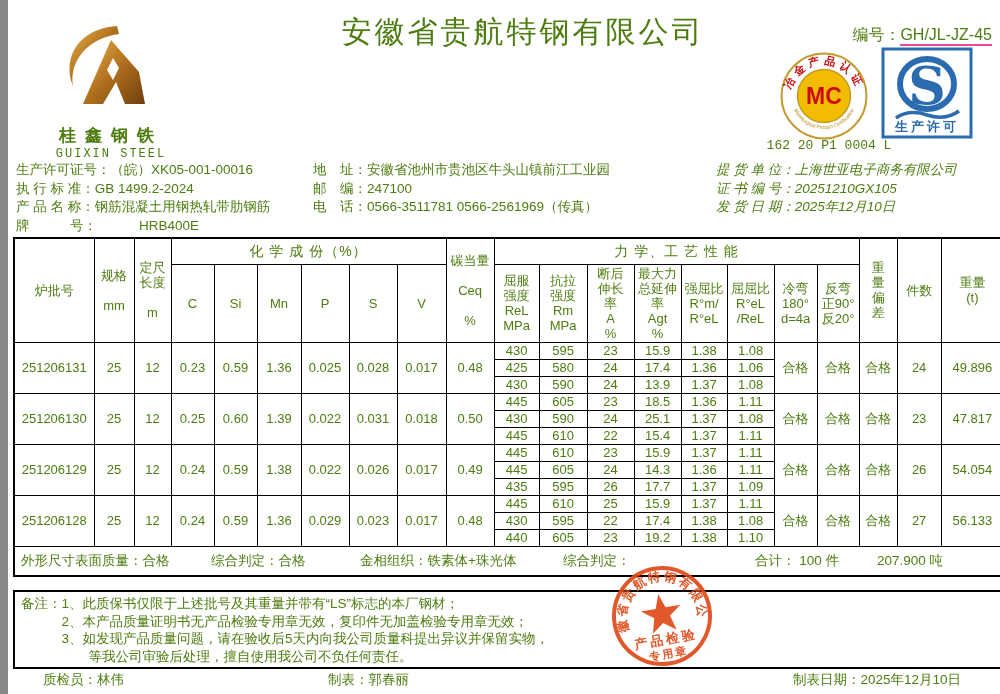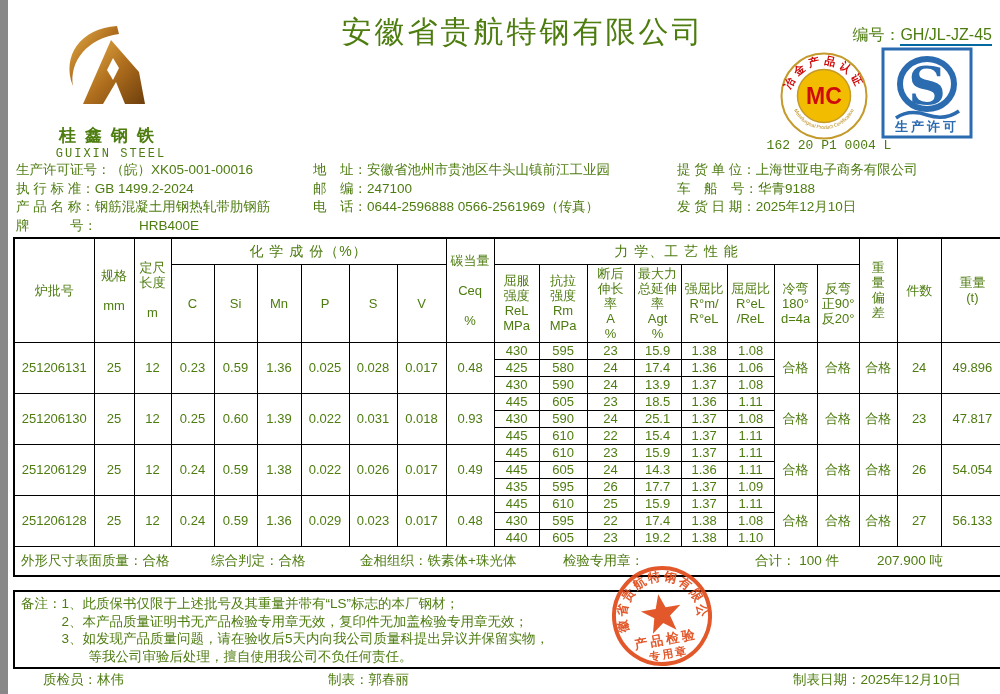--- a/index.html
+++ b/index.html
@@ -4,36 +4,36 @@
 <style>
   html,body{margin:0;padding:0;background:#888;}
   .page{position:relative;width:1000px;height:694px;background:#fff;overflow:hidden;
         font-family:"Liberation Sans","DejaVu Sans",sans-serif;color:#4d7c0f;margin-left:8px;}
   
   .title{position:absolute;left:30px;right:0;top:12px;text-align:center;
          font-family:"DejaVu Serif","Liberation Serif",serif;font-size:30px;letter-spacing:3px;}
   .subtitle{position:absolute;left:30px;right:0;top:93px;text-align:center;
             font-family:"DejaVu Serif","Liberation Serif",serif;font-size:22px;letter-spacing:5px;}
   .serial{position:absolute;top:25px;right:16px;font-size:16px;white-space:nowrap;}
-  .serial .val{border-bottom:2px solid #0369a1;padding-bottom:1px;}
+  .serial .val{border-bottom:2px solid #ec4899;padding-bottom:1px;}
   
   .logo{position:absolute;left:44px;top:24px;width:118px;text-align:center;}
   .logo-cn{margin-top:2px;font-size:17px;font-weight:bold;letter-spacing:9px;white-space:nowrap;}
   .logo-en{font-family:"Liberation Mono","DejaVu Sans Mono",monospace;font-size:12px;letter-spacing:2px;white-space:nowrap;}
   
   .mc-badge{position:absolute;left:772px;top:52px;}
   .mc-code{position:absolute;left:756px;top:138px;width:130px;text-align:center;
            font-family:"Liberation Mono","DejaVu Sans Mono",monospace;font-size:13px;white-space:nowrap;}
   .qs-badge{position:absolute;left:873px;top:47px;}
   
   .info{position:absolute;top:161px;font-size:13.5px;line-height:18.5px;white-space:nowrap;}
   .info .lab{white-space:pre;}
   .info-left{left:8px;}
   .info-mid{left:305px;}
-  .info-right{left:669px;}
+  .info-right{left:708px;font-style:italic;}
   .info-left .row:nth-child(4) .val{margin-left:42px;}
   
   .cert-table{position:absolute;left:5px;top:237px;border-collapse:collapse;table-layout:fixed;
               width:990px;border:2px solid #000;}
   .cert-table th,.cert-table td{border:1px solid #000;padding:0;text-align:center;vertical-align:middle;
               font-size:13px;font-weight:normal;overflow:hidden;}
   .cert-table th{white-space:pre-line;line-height:15px;}
   tr.h1{height:26px;} tr.h1 th{font-size:14px;letter-spacing:1px;}
   tr.h2{height:78px;}
   tr.h1 th.one-line{font-size:13px;letter-spacing:0;}
@@ -112,25 +112,25 @@
 
   <div class="info info-left">
     <div class="row"><span class="lab">生产许可证号：</span><span class="val">（皖）XK05-001-00016</span></div>
     <div class="row"><span class="lab">执 行 标 准：</span><span class="val">GB 1499.2-2024</span></div>
     <div class="row"><span class="lab">产 品 名 称：</span><span class="val">钢筋混凝土用钢热轧带肋钢筋</span></div>
     <div class="row"><span class="lab">牌　　　号：</span><span class="val">HRB400E</span></div>
   </div>
   <div class="info info-mid">
     <div class="row"><span class="lab">地　址：</span><span class="val">安徽省池州市贵池区牛头山镇前江工业园</span></div>
     <div class="row"><span class="lab">邮　编：</span><span class="val">247100</span></div>
-    <div class="row"><span class="lab">电　话：</span><span class="val">0644-2596888  0566-2561969（传真）</span></div>
+    <div class="row"><span class="lab">电　话：</span><span class="val">0566-3511781  0566-2561969（传真）</span></div>
   </div>
   <div class="info info-right">
     <div class="row"><span class="lab">提 货 单 位：</span><span class="val">上海世亚电子商务有限公司</span></div>
-    <div class="row"><span class="lab">车　船　号：</span><span class="val">华青9188</span></div>
+    <div class="row"><span class="lab">证 书 编 号：</span><span class="val">20251210GX105</span></div>
     <div class="row"><span class="lab">发 货 日 期：</span><span class="val">2025年12月10日</span></div>
   </div>
 
   <table class="cert-table">
     <colgroup>
       <col style="width:80px">
         <col style="width:40px">
         <col style="width:37px">
       <col style="width:43px">
         <col style="width:43px">
@@ -260,21 +260,21 @@
       <tr>
         <td rowspan="3">251206130</td>
         <td rowspan="3">25</td>
         <td rowspan="3">12</td>
         <td rowspan="3">0.25</td>
         <td rowspan="3">0.60</td>
         <td rowspan="3">1.39</td>
         <td rowspan="3">0.022</td>
         <td rowspan="3">0.031</td>
         <td rowspan="3">0.018</td>
-        <td rowspan="3">0.93</td>
+        <td rowspan="3">0.50</td>
         <td>445</td>
         <td>605</td>
         <td>23</td>
         <td>18.5</td>
         <td>1.36</td>
         <td>1.11</td>
         <td rowspan="3">合格</td>
         <td rowspan="3">合格</td>
         <td rowspan="3">合格</td>
         <td rowspan="3">23</td>
@@ -376,21 +376,21 @@
         <td>1.38</td>
         <td>1.10</td>
       </tr>
 
       <tr class="sumrow">
         <td colspan="21">
           <div class="sumcell">
             <span class="s1">外形尺寸表面质量：合格</span>
             <span class="s2">综合判定：合格</span>
             <span class="s3">金相组织：铁素体+珠光体</span>
-            <span class="s4">检验专用章：</span>
+            <span class="s4">综合判定：</span>
             <span class="s5">合计：  100  件</span>
             <span class="s6">207.900   吨</span>
           </div>
         </td>
       </tr>
     </tbody>
   </table>
 
   <div class="notes">
     <div class="lab">备注：</div>

